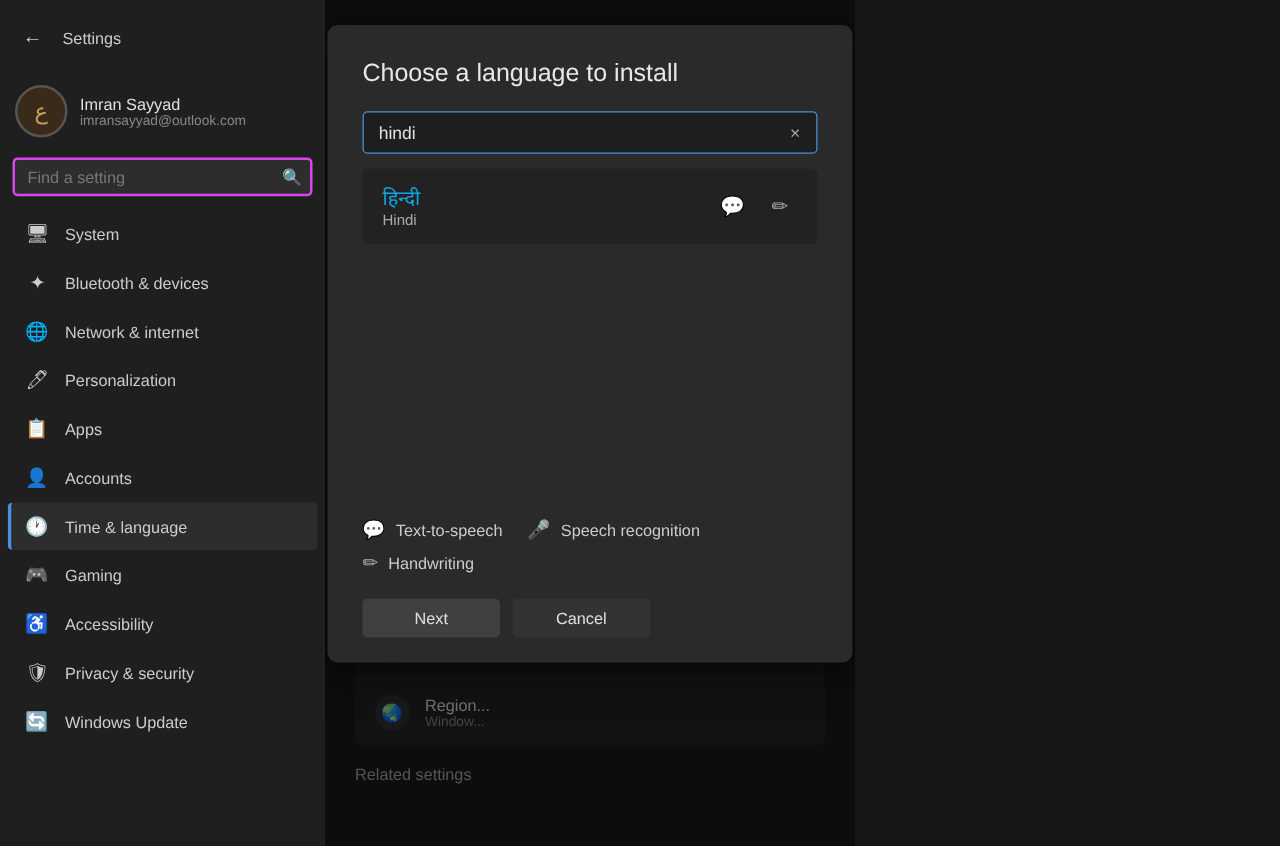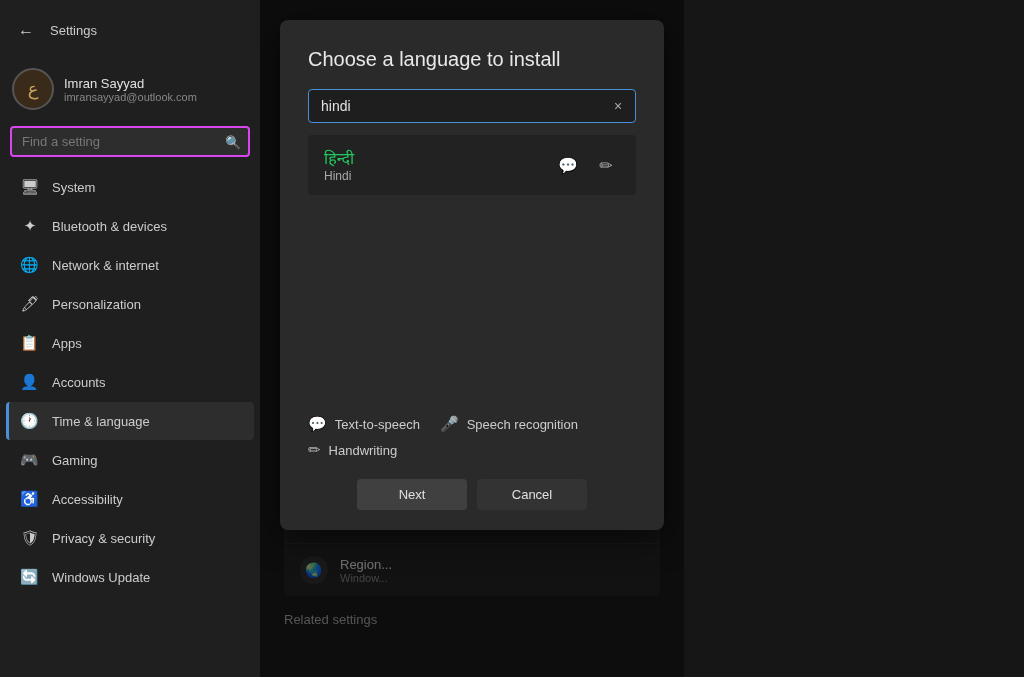--- a/index.html
+++ b/index.html
@@ -219,21 +219,21 @@
       display: flex;
       align-items: flex-start;
       justify-content: center;
       padding-top: 20px;
       z-index: 100;
     }
 
     .modal {
       background: #2a2a2a;
       border-radius: 8px;
-      width: 384px;
+      width: 420px;
       padding: 28px 28px 20px;
       box-shadow: 0 8px 32px rgba(0,0,0,0.6);
     }
 
     .modal-title {
       font-size: 20px;
       font-weight: 400;
       color: #e8e8e8;
       margin-bottom: 18px;
     }
@@ -273,21 +273,21 @@
       padding: 12px 16px;
       display: flex;
       align-items: center;
       justify-content: space-between;
       margin-bottom: 12px;
       cursor: pointer;
     }
 
     .result-text .result-native {
       font-size: 16px;
-      color: #22c55e;
+      color: #0ea5e9;
     }
     .result-text .result-english {
       font-size: 12px;
       color: #aaa;
     }
 
     .result-actions {
       display: flex; gap: 10px;
     }
 
@@ -328,21 +328,21 @@
     }
 
     .feature-icon {
       font-size: 15px;
       color: #aaa;
     }
 
     .modal-footer {
       display: flex;
       gap: 10px;
-      justify-content: center;
+      justify-content: flex-start;
     }
 
     .btn-next {
       background: #404040;
       border: none;
       color: #e0e0e0;
       padding: 8px 28px;
       border-radius: 4px;
       font-size: 13px;
       cursor: pointer;

